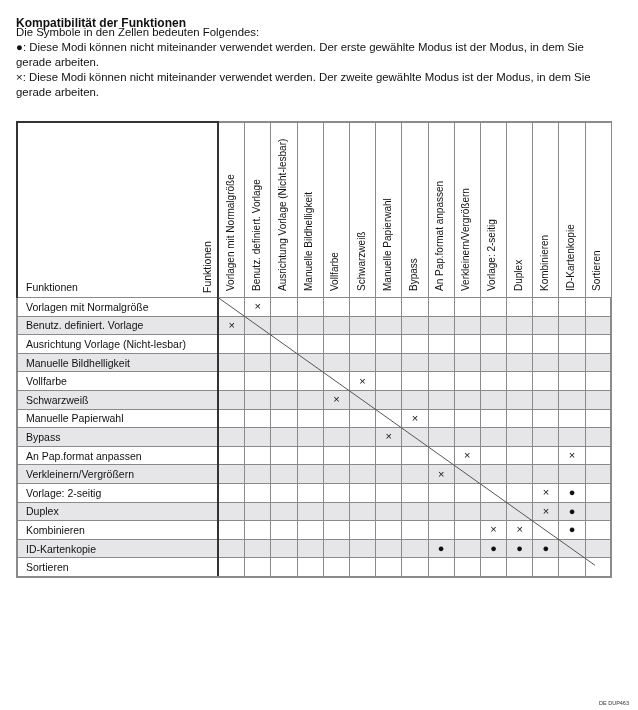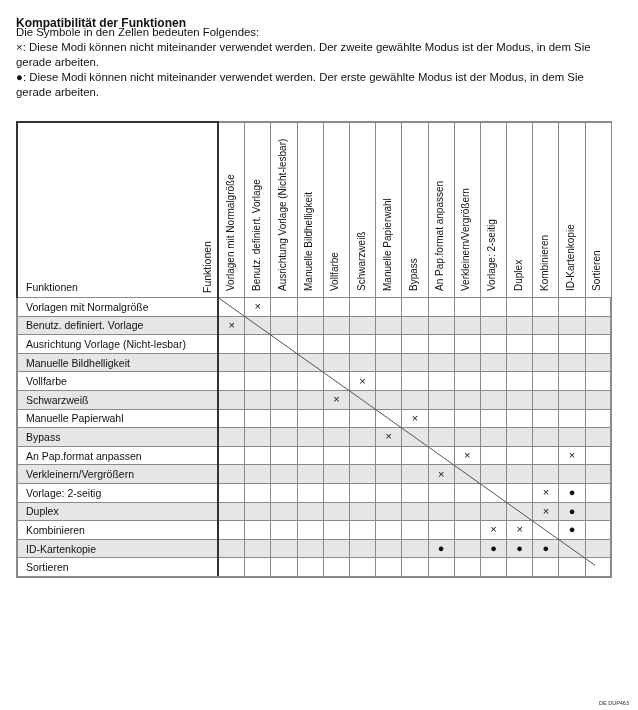--- a/index.html
+++ b/index.html
@@ -28,22 +28,22 @@
   .sym-x { font-size: 10px; }
   .sym-dot { font-size: 11px; }
 </style>
 </head>
 <body>
 
 <h1 class="title">Kompatibilität der Funktionen</h1>
 
 <div class="intro">
   <p>Die Symbole in den Zellen bedeuten Folgendes:</p>
+  <p>●: Diese Modi können nicht miteinander verwendet werden.  Der erste gewählte Modus ist der Modus, in dem Sie gerade arbeiten.</p>
   <p>×: Diese Modi können nicht miteinander verwendet werden. Der zweite gewählte Modus ist der Modus, in dem Sie gerade arbeiten.</p>
-  <p>●: Diese Modi können nicht miteinander verwendet werden.  Der erste gewählte Modus ist der Modus, in dem Sie gerade arbeiten.</p>
 </div>
 
 <div class="tbl">
   <table id="compat">
     <thead>
       <tr id="head-row">
         <th class="corner">
           <span class="corner-bottom">Funktionen</span>
           <span class="corner-rot-wrap">
             <span>Funktionen</span>

